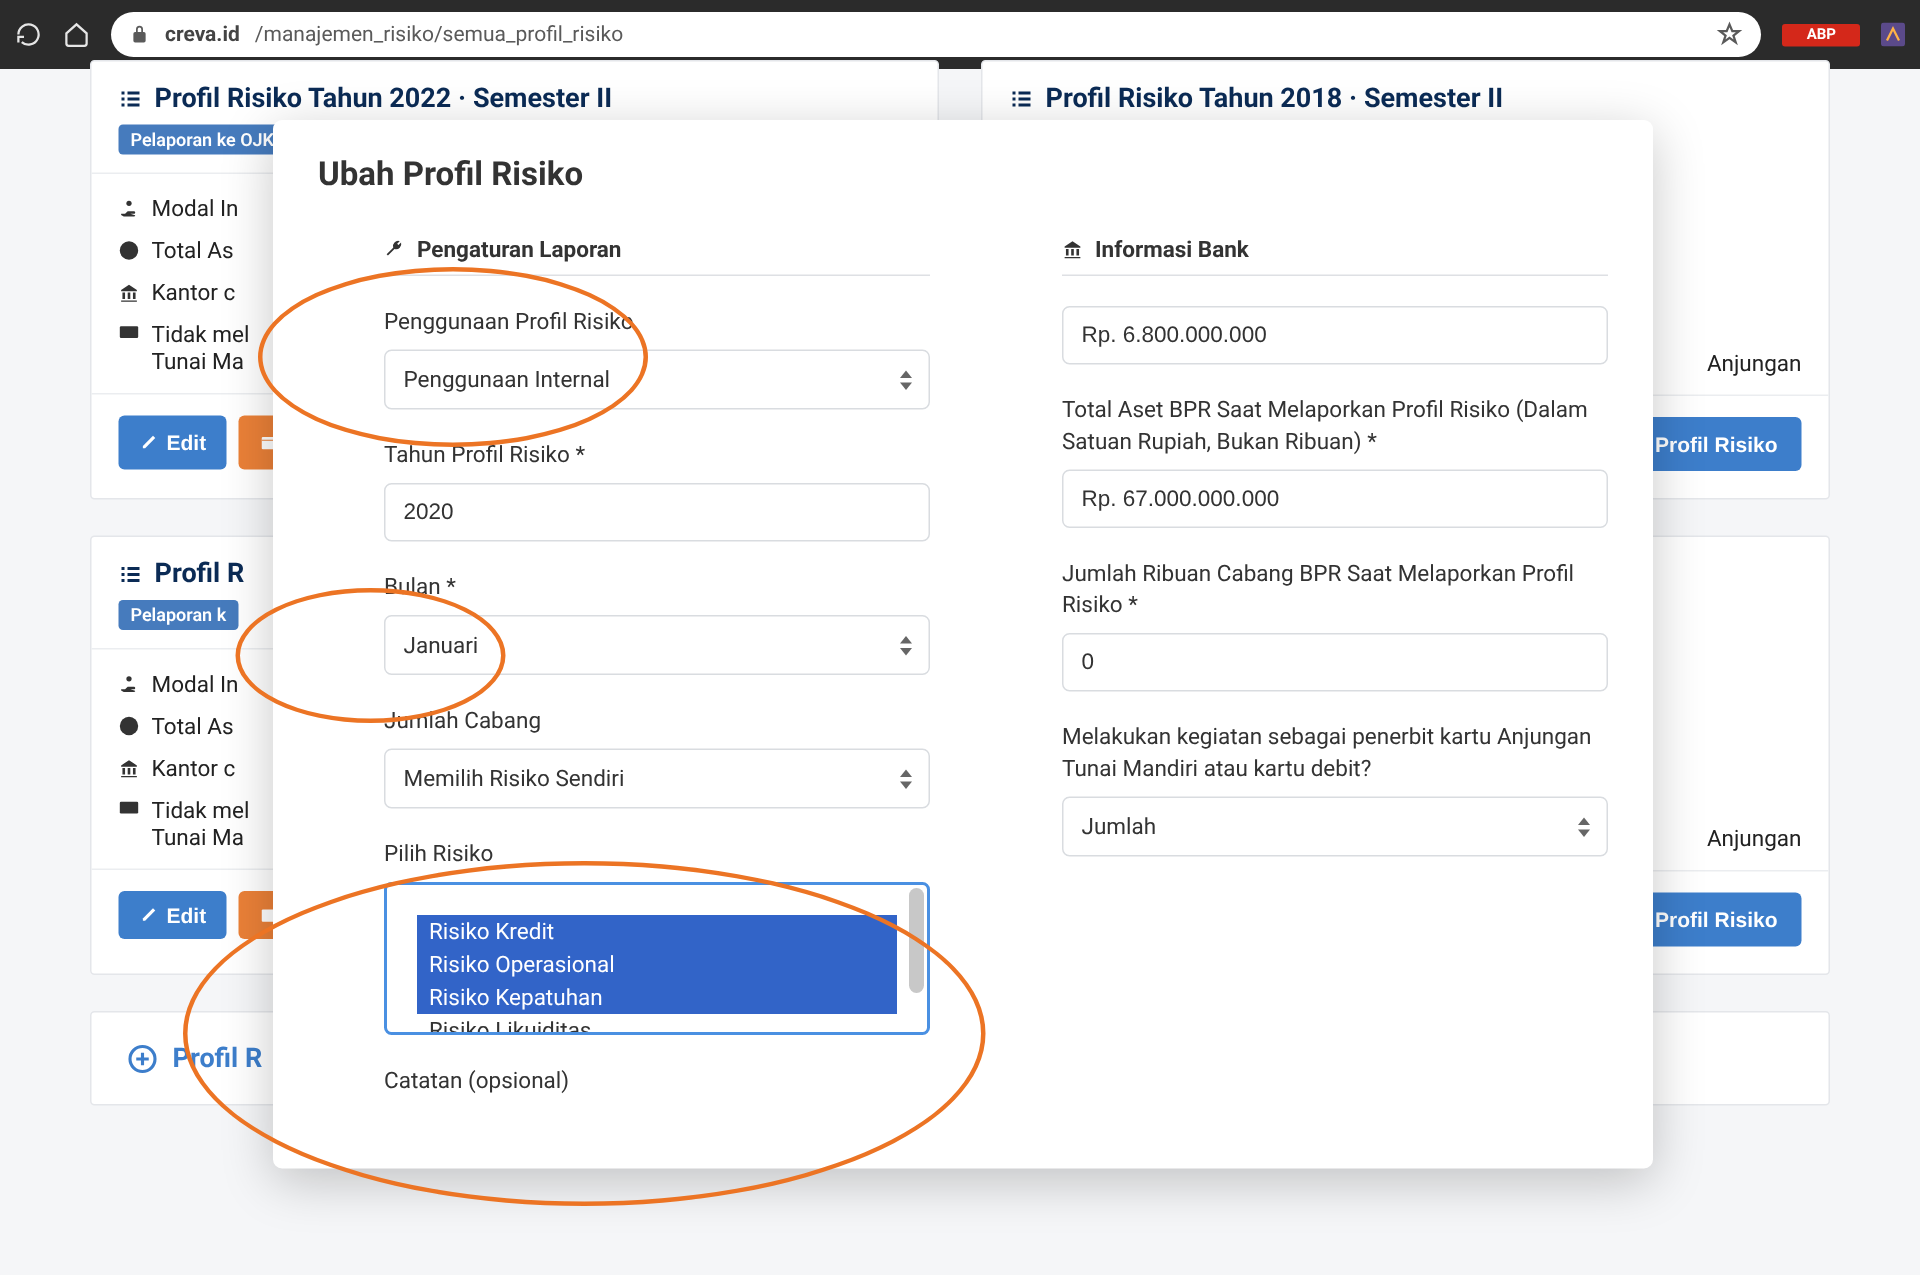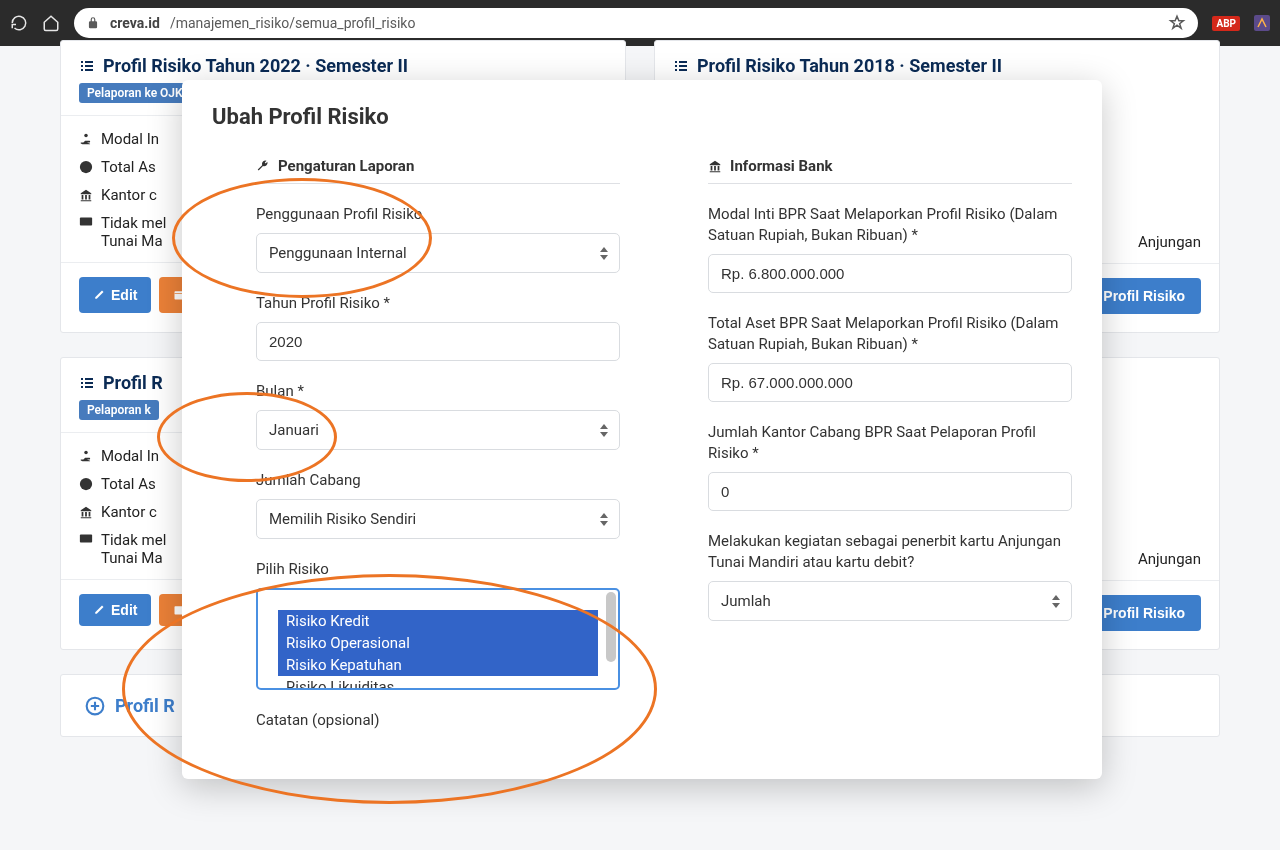--- a/index.html
+++ b/index.html
@@ -4,21 +4,21 @@
 <style>
   * { box-sizing: border-box; margin: 0; padding: 0; }
   body { font-family: -apple-system, BlinkMacSystemFont, "Segoe UI", Roboto, sans-serif; background: #f5f6f8; width: 1280px; height: 850px; overflow: hidden; position: relative; }
 
   
   .browser-bar { background: #2b2b2b; height: 46px; display: flex; align-items: center; padding: 0 10px; gap: 14px; }
   .nav-icon { color: #e6e6e6; width: 18px; height: 18px; cursor: pointer; display: inline-flex; align-items: center; justify-content: center; }
   .addr-bar { flex: 1; background: #fff; border-radius: 18px; height: 30px; display: flex; align-items: center; padding: 0 12px; color: #444; font-size: 14px; gap: 10px; }
   .addr-path { color: #5a5a5a; }
   .addr-right { margin-left: auto; display: flex; gap: 10px; align-items: center; }
-  .badge-abp { background: #d4281a; color: #fff; font-size: 10px; font-weight: 700; padding: 2px 4px; border-radius: 2px; }
+  .badge-abp { background: #d4281a; color: #fff; font-size: 10px; font-weight: 700; padding: 2px 16px; border-radius: 2px; }
   .ext-icon { width: 16px; height: 16px; display: inline-block; }
 
   .page { padding: 0 60px; position: relative; }
 
   .card-row { display: flex; gap: 28px; margin-top: 0; }
   .card { flex: 1; background: #fff; border: 1px solid #e4e6ea; border-radius: 3px; padding: 14px 18px 18px; }
   .card h3 { font-size: 18px; font-weight: 700; color: #0b2b55; margin-bottom: 6px; display: flex; align-items: center; gap: 8px; }
   .ojk-badge { background: #467bbd; color: #fff; font-size: 12px; padding: 3px 8px; border-radius: 3px; display: inline-block; font-weight: 600; }
   .card-line { font-size: 15px; color: #222; margin: 10px 0; display: flex; align-items: center; gap: 8px; }
   .card-line svg { flex-shrink: 0; }
@@ -275,27 +275,26 @@
     </div>
 
     <div class="modal-col">
       <div class="section-head">
         <svg width="14" height="14" viewBox="0 0 16 16" fill="#333">
             <path d="M2 6l6-4 6 4v1H2zM3 8h2v5H3zM7 8h2v5H7zM11 8h2v5h-2zM2 14h12v1H2z"></path>
           </svg>
         <span>Informasi Bank</span>
       </div>
 
-      <div class="form-label">Modal Inti BPR Saat Melaporkan Profil Risiko (Dalam Satuan Rupiah, Bukan Ribuan) *</div>
       <input class="form-control" value="Rp. 6.800.000.000" style="">
 
       <div class="form-label">Total Aset BPR Saat Melaporkan Profil Risiko (Dalam Satuan Rupiah, Bukan Ribuan) *</div>
       <input class="form-control" value="Rp. 67.000.000.000" style="">
 
-      <div class="form-label">Jumlah Kantor Cabang BPR Saat Pelaporan Profil Risiko *</div>
+      <div class="form-label">Jumlah Ribuan Cabang BPR Saat Melaporkan Profil Risiko *</div>
       <input class="form-control" value="0" style="">
 
       <div class="form-label">Melakukan kegiatan sebagai penerbit kartu Anjungan Tunai Mandiri atau kartu debit?</div>
       <div class="select-wrap">
           <div class="form-control">Jumlah</div>
         </div>
     </div>
   </div>
 
   <div class="annot" style="left:-10px; top:98px; width:260px; height:120px;"></div>

